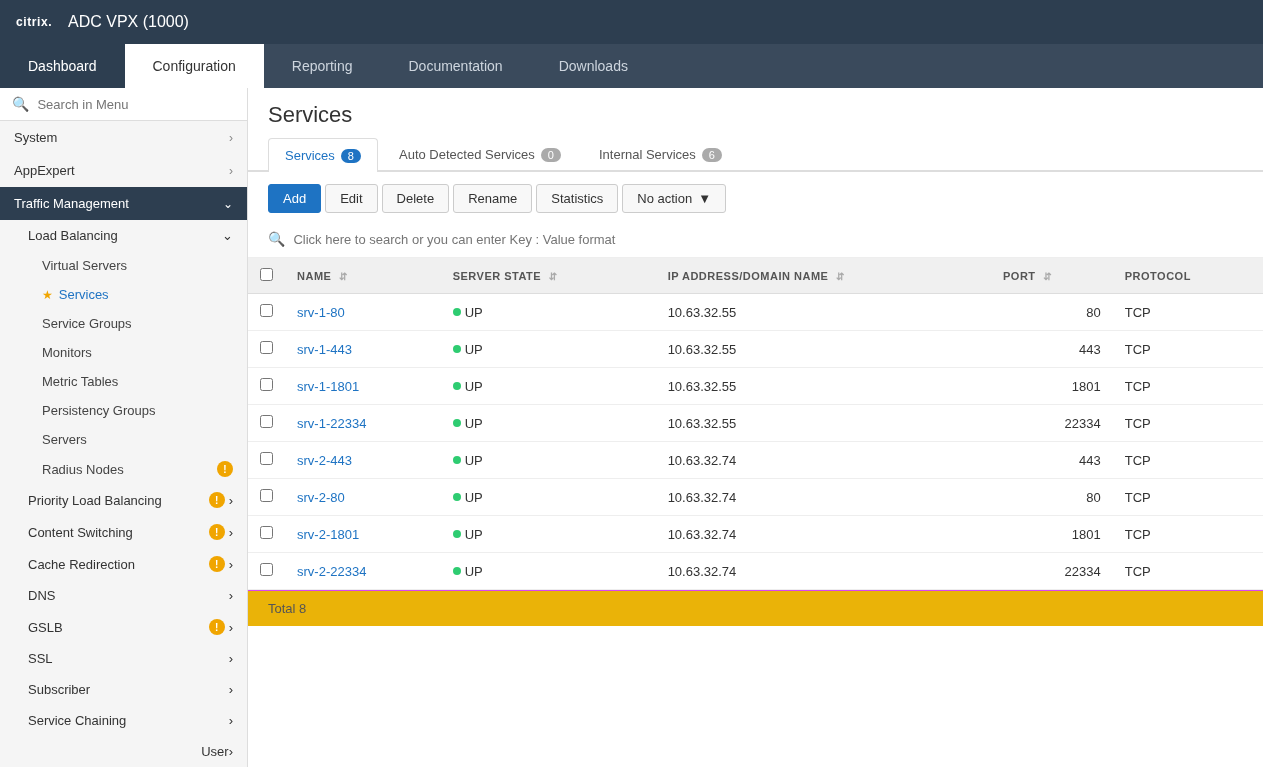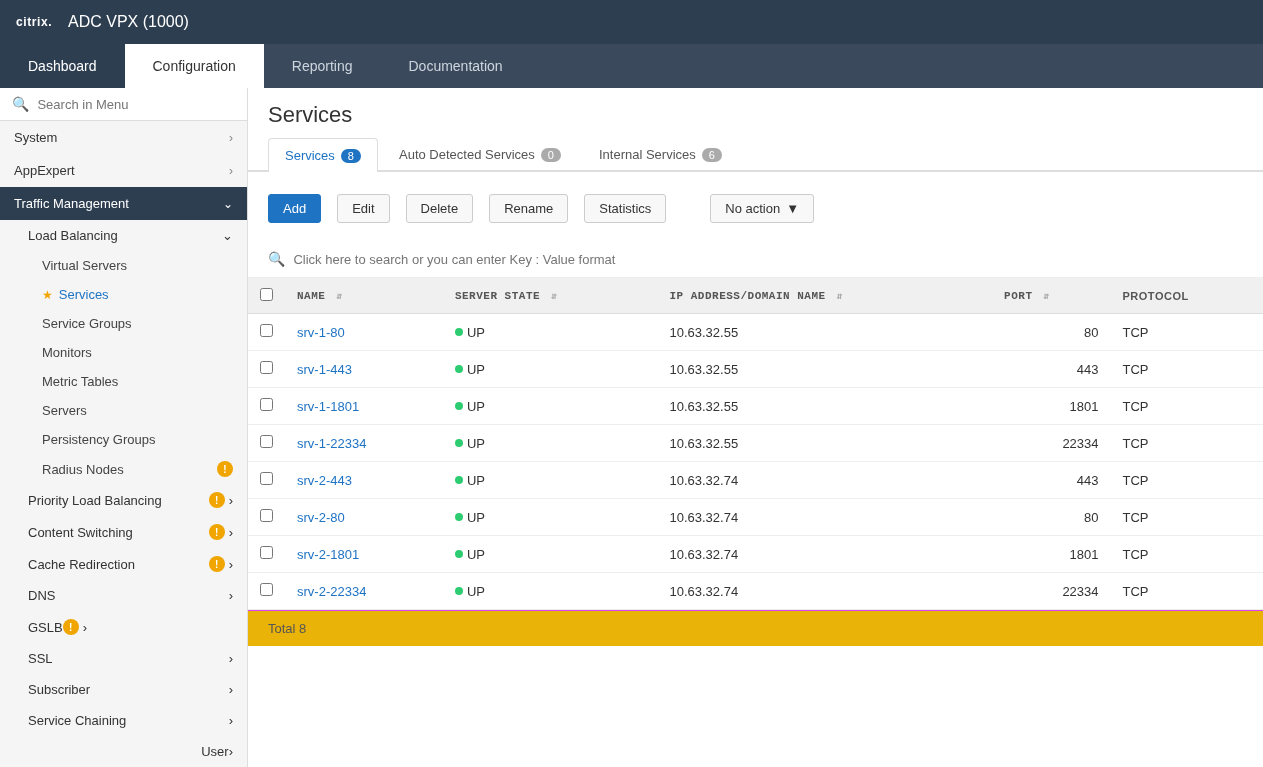--- a/index.html
+++ b/index.html
@@ -205,42 +205,41 @@
       font-size: 11px;
     }
     .tab-badge.gray {
       background: #aaa;
     }
 
     
     .toolbar {
       display: flex;
       align-items: flex-end;
-      padding: 22px 20px;
-      gap: 16px;
+      padding: 12px 20px;
+      gap: 4px;
     }
     .btn {
       padding: 6px 14px;
       border: 1px solid #ccc;
       border-radius: 3px;
       cursor: pointer;
       font-size: 13px;
       background: #f8f8f8;
       color: #333;
     }
     .btn.primary {
       background: #1e73c3;
       color: #fff;
       border-color: #1e73c3;
     }
     .btn.dropdown {
       display: flex;
       align-items: center;
       gap: 6px;
-      margin-left: 28px;
     }
 
     
     .table-search {
       display: flex;
       align-items: center;
       padding: 6px 20px 10px;
       gap: 8px;
       border-bottom: 1px solid #eee;
     }
@@ -265,21 +264,20 @@
       padding: 10px 12px;
       text-align: left;
       font-size: 11px;
       font-weight: 600;
       color: #555;
       text-transform: uppercase;
       letter-spacing: 0.5px;
     }
     .data-table thead th.sortable {
       cursor: pointer;
-      font-family: Liberation Mono, monospace;
     }
     .data-table thead th .sort-icon { color: #aaa; font-size: 10px; margin-left: 4px; }
     .data-table tbody tr {
       border-bottom: 1px solid #eee;
     }
     .data-table tbody td {
       padding: 10px 12px;
       font-size: 13px;
       color: #333;
     }
@@ -320,20 +318,21 @@
     </svg>
   </div>
   <span class="app-title">ADC VPX (1000)</span>
 </div>
 
 <div class="nav-tabs">
   <button class="nav-tab active-dark">Dashboard</button>
   <button class="nav-tab active">Configuration</button>
   <button class="nav-tab">Reporting</button>
   <button class="nav-tab">Documentation</button>
+  <button class="nav-tab">Downloads</button>
 </div>
 
 <div class="main-layout">
 
   <div class="sidebar">
     <div class="search-box">
       <span class="search-icon">🔍</span>
       <input type="text" placeholder="Search in Menu" style="">
     </div>
 
@@ -372,25 +371,25 @@
 
     <div class="sidebar-sub-sub-item">
       <span>Monitors</span>
     </div>
 
     <div class="sidebar-sub-sub-item">
       <span>Metric Tables</span>
     </div>
 
     <div class="sidebar-sub-sub-item">
+      <span>Persistency Groups</span>
+    </div>
+
+    <div class="sidebar-sub-sub-item">
       <span>Servers</span>
-    </div>
-
-    <div class="sidebar-sub-sub-item">
-      <span>Persistency Groups</span>
     </div>
 
     <div class="sidebar-sub-sub-item" style="justify-content:space-between;">
       <span>Radius Nodes</span>
       <span class="warn-icon">!</span>
     </div>
 
     <div class="sidebar-sub-item" style="justify-content:space-between;">
       <span>Priority Load Balancing</span>
       <div style="display:flex;align-items:center;gap:4px;">
@@ -413,21 +412,21 @@
         <span class="warn-icon">!</span>
         <span class="chevron">›</span>
       </div>
     </div>
 
     <div class="sidebar-sub-item" style="justify-content:space-between;">
       <span>DNS</span>
       <span class="chevron">›</span>
     </div>
 
-    <div class="sidebar-sub-item" style="justify-content:flex-start;">
+    <div class="sidebar-sub-item" style="justify-content:space-between;">
       <span>GSLB</span>
       <div style="display:flex;align-items:center;gap:4px;">
         <span class="warn-icon">!</span>
         <span class="chevron">›</span>
       </div>
     </div>
 
     <div class="sidebar-sub-item" style="justify-content:space-between;">
       <span>SSL</span>
       <span class="chevron">›</span>

